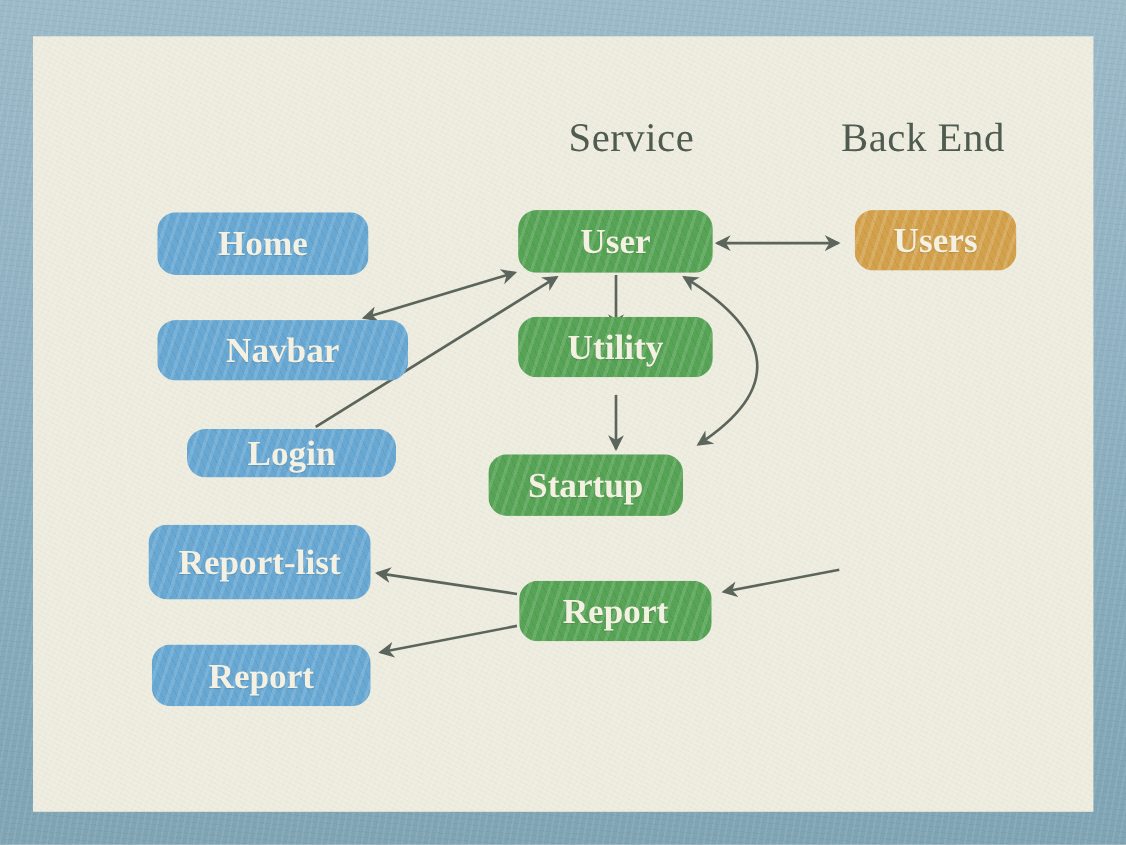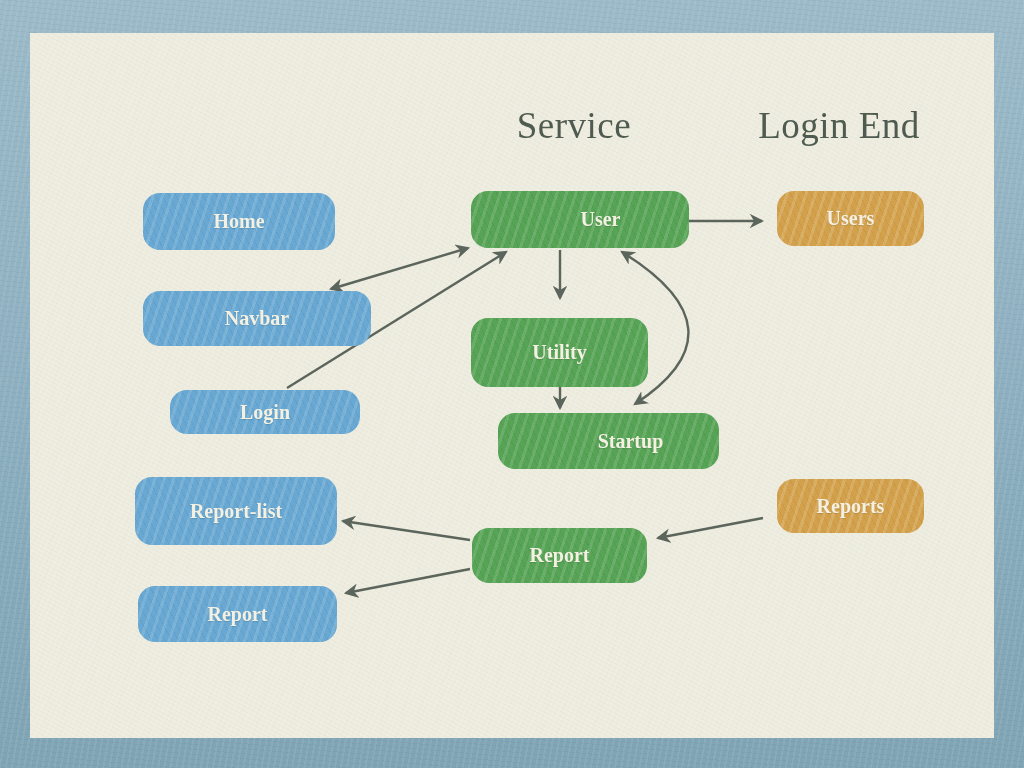--- a/index.html
+++ b/index.html
@@ -27,21 +27,21 @@
     font-size:37px;line-height:1.1;
     color:var(--header_text,#4f5b50);
     letter-spacing:.5px;
   }
   #hdr-component{left:115px;}
   #hdr-service{left:444px;}
   #hdr-backend{left:709px;}
   .node{
     position:absolute;border-radius:17px;
     display:flex;align-items:center;justify-content:center;
-    font-weight:700;font-size:20px;
+    font-weight:700;font-size:32px;
     color:var(--label_text,#f4f1e2);
     text-shadow:0 1px 1px rgba(0,0,0,.12);
     text-align:center;
   }
   .node.blue{
     background-color:var(--blue,#68a8d2);
     background-image:
       repeating-linear-gradient(108deg, rgba(255,255,255,.13) 0 3px, rgba(255,255,255,0) 3px 9px),
       repeating-linear-gradient(62deg, rgba(0,30,60,.06) 0 1px, rgba(0,0,0,0) 1px 6px);
   }
@@ -57,37 +57,37 @@
       repeating-linear-gradient(108deg, rgba(255,255,255,.14) 0 3px, rgba(255,255,255,0) 3px 9px),
       repeating-linear-gradient(62deg, rgba(90,55,0,.07) 0 1px, rgba(0,0,0,0) 1px 6px);
     margin-left: 12px;
   }
   
   #n-home       {left:143px;top:193px;width:192px;height:57px;}
   #n-navbar     {left:143px;top:291px;width:228px;height:55px;}
   #n-login      {left:143px;top:390px;width:190px;height:44px;margin-left:27px;}
   #n-reportlist {left:135px;top:477px;width:202px;height:68px;}
   #n-report-c   {left:138px;top:586px;width:199px;height:56px;}
-  #n-user       {left:471px;top:191px;width:177px;height:57px;padding-left:41px;}
-  #n-utility    {left:471px;top:318px;width:177px;height:69px;}
-  #n-startup    {left:498px;top:413px;width:177px;height:56px;padding-left:44px;}
+  #n-user       {left:471px;top:191px;width:177px;height:57px;}
+  #n-utility    {left:471px;top:288px;width:177px;height:55px;}
+  #n-startup    {left:444px;top:413px;width:177px;height:56px;}
   #n-report-s   {left:472px;top:528px;width:175px;height:55px;}
   #n-users      {left:765px;top:191px;width:147px;height:55px;}
   #n-reports    {left:765px;top:479px;width:147px;height:54px;}
   #edges{position:absolute;left:0;top:0;width:1024px;height:768px;pointer-events:none;}
   #edges path.edge{stroke:var(--arrow,#5b655c);stroke-width:2.4;fill:none;}
 </style>
 </head>
 <body>
 
 <div id="slide">
   <div id="canvas"></div>
 
   <div id="hdr-service" class="col-header">Service</div>
-  <div id="hdr-backend" class="col-header">Login End</div>
+  <div id="hdr-backend" class="col-header">Back End</div>
 
   <svg id="edges" width="1024" height="768" viewBox="0 0 1024 768" xmlns="http://www.w3.org/2000/svg">
     <defs>
       <marker id="ah" viewBox="0 0 10 10" refX="8.5" refY="5" markerWidth="6" markerHeight="6" orient="auto-start-reverse">
         <path d="M0,0 L10,5 L0,10 L3,5 Z" fill="#5b655c" style="fill:var(--arrow,#5b655c)"></path>
       </marker>
     </defs>
     <path class="edge" d="M652,221 L762,221" marker-start="url(#ah)" marker-end="url(#ah)"></path>
     <path class="edge" d="M331,289 L468,248" marker-start="url(#ah)" marker-end="url(#ah)"></path>
     <path class="edge" d="M287,388 L506,252" marker-end="url(#ah)"></path>
@@ -124,16 +124,13 @@
   <div id="n-startup" class="node green">
     <span>Startup</span>
   </div>
   <div id="n-report-s" class="node green">
     <span>Report</span>
   </div>
 
   <div id="n-users" class="node orange">
     <span>Users</span>
   </div>
-  <div id="n-reports" class="node orange">
-    <span>Reports</span>
-  </div>
 </div>
 
 </body></html>

